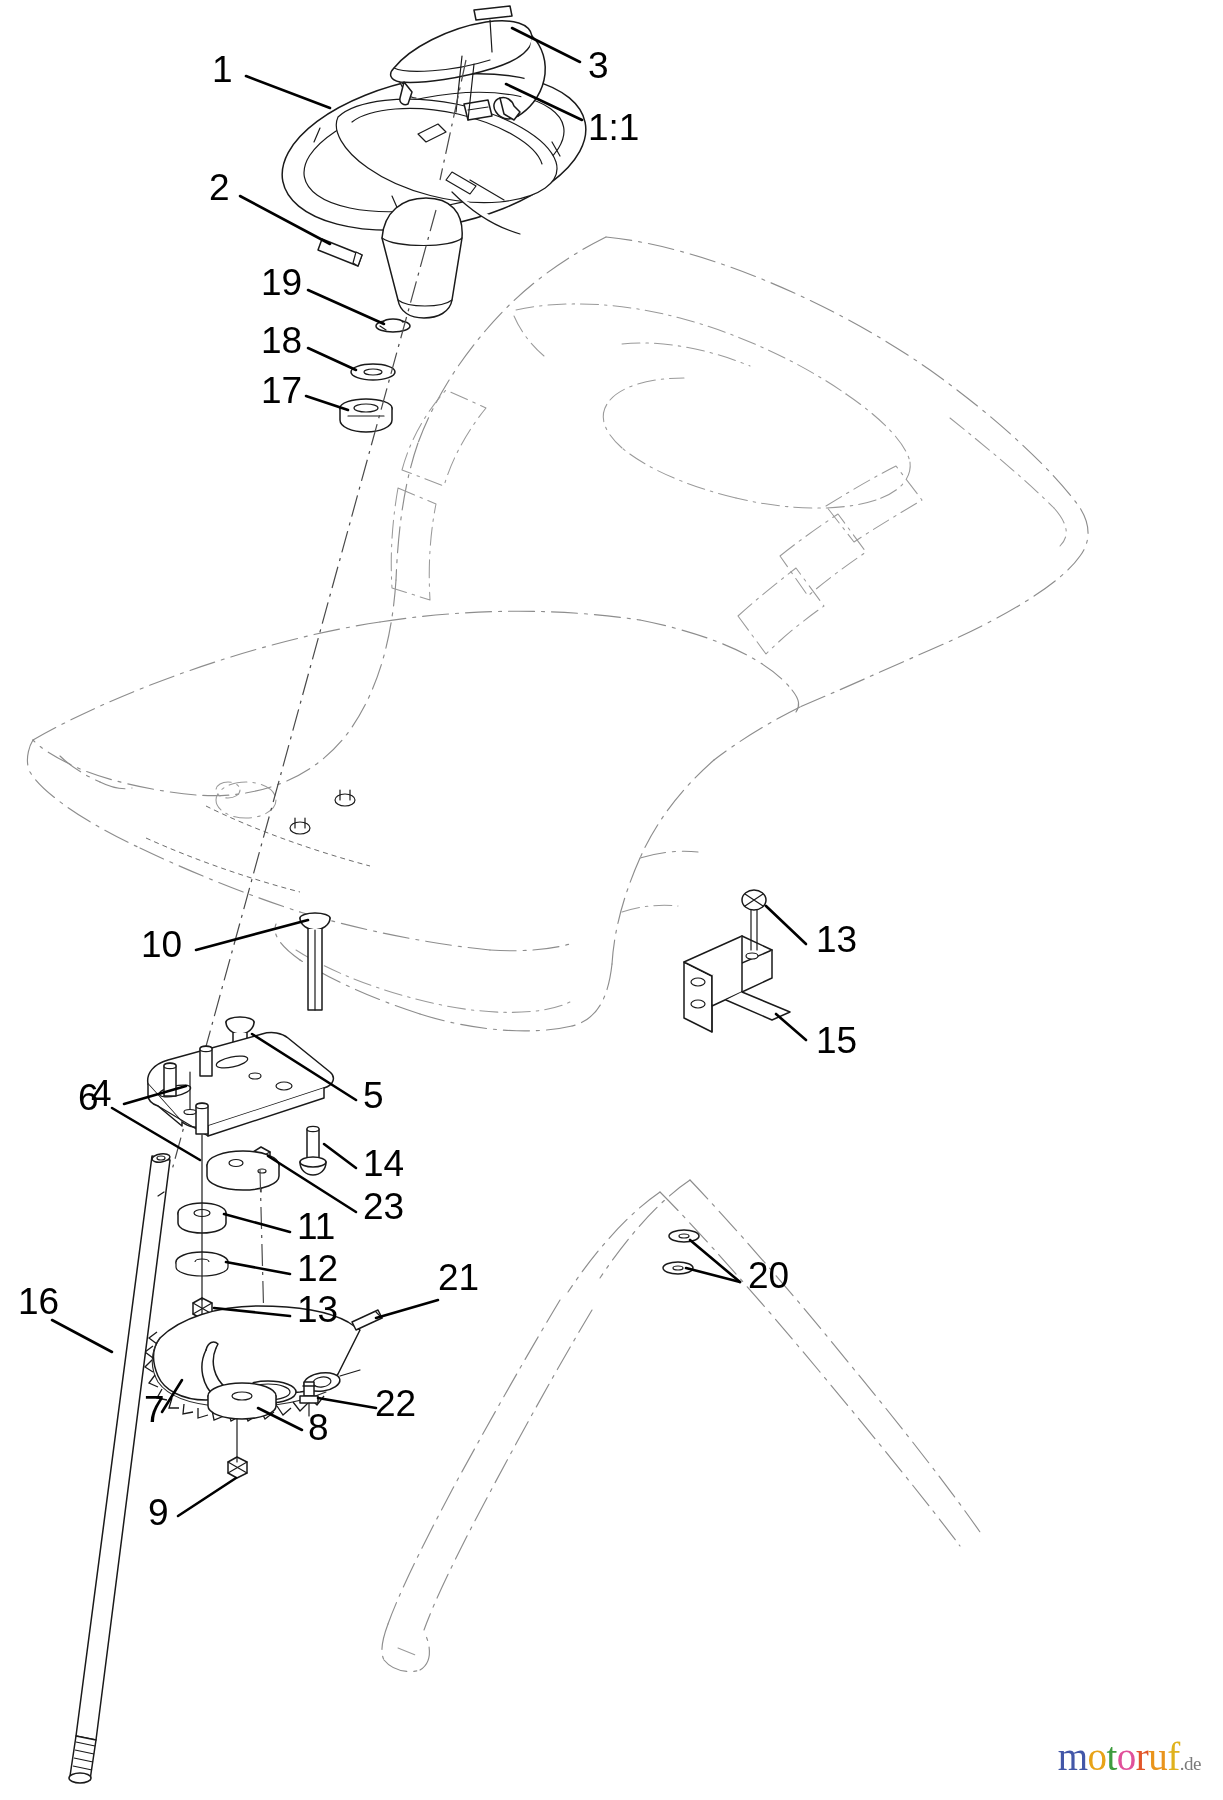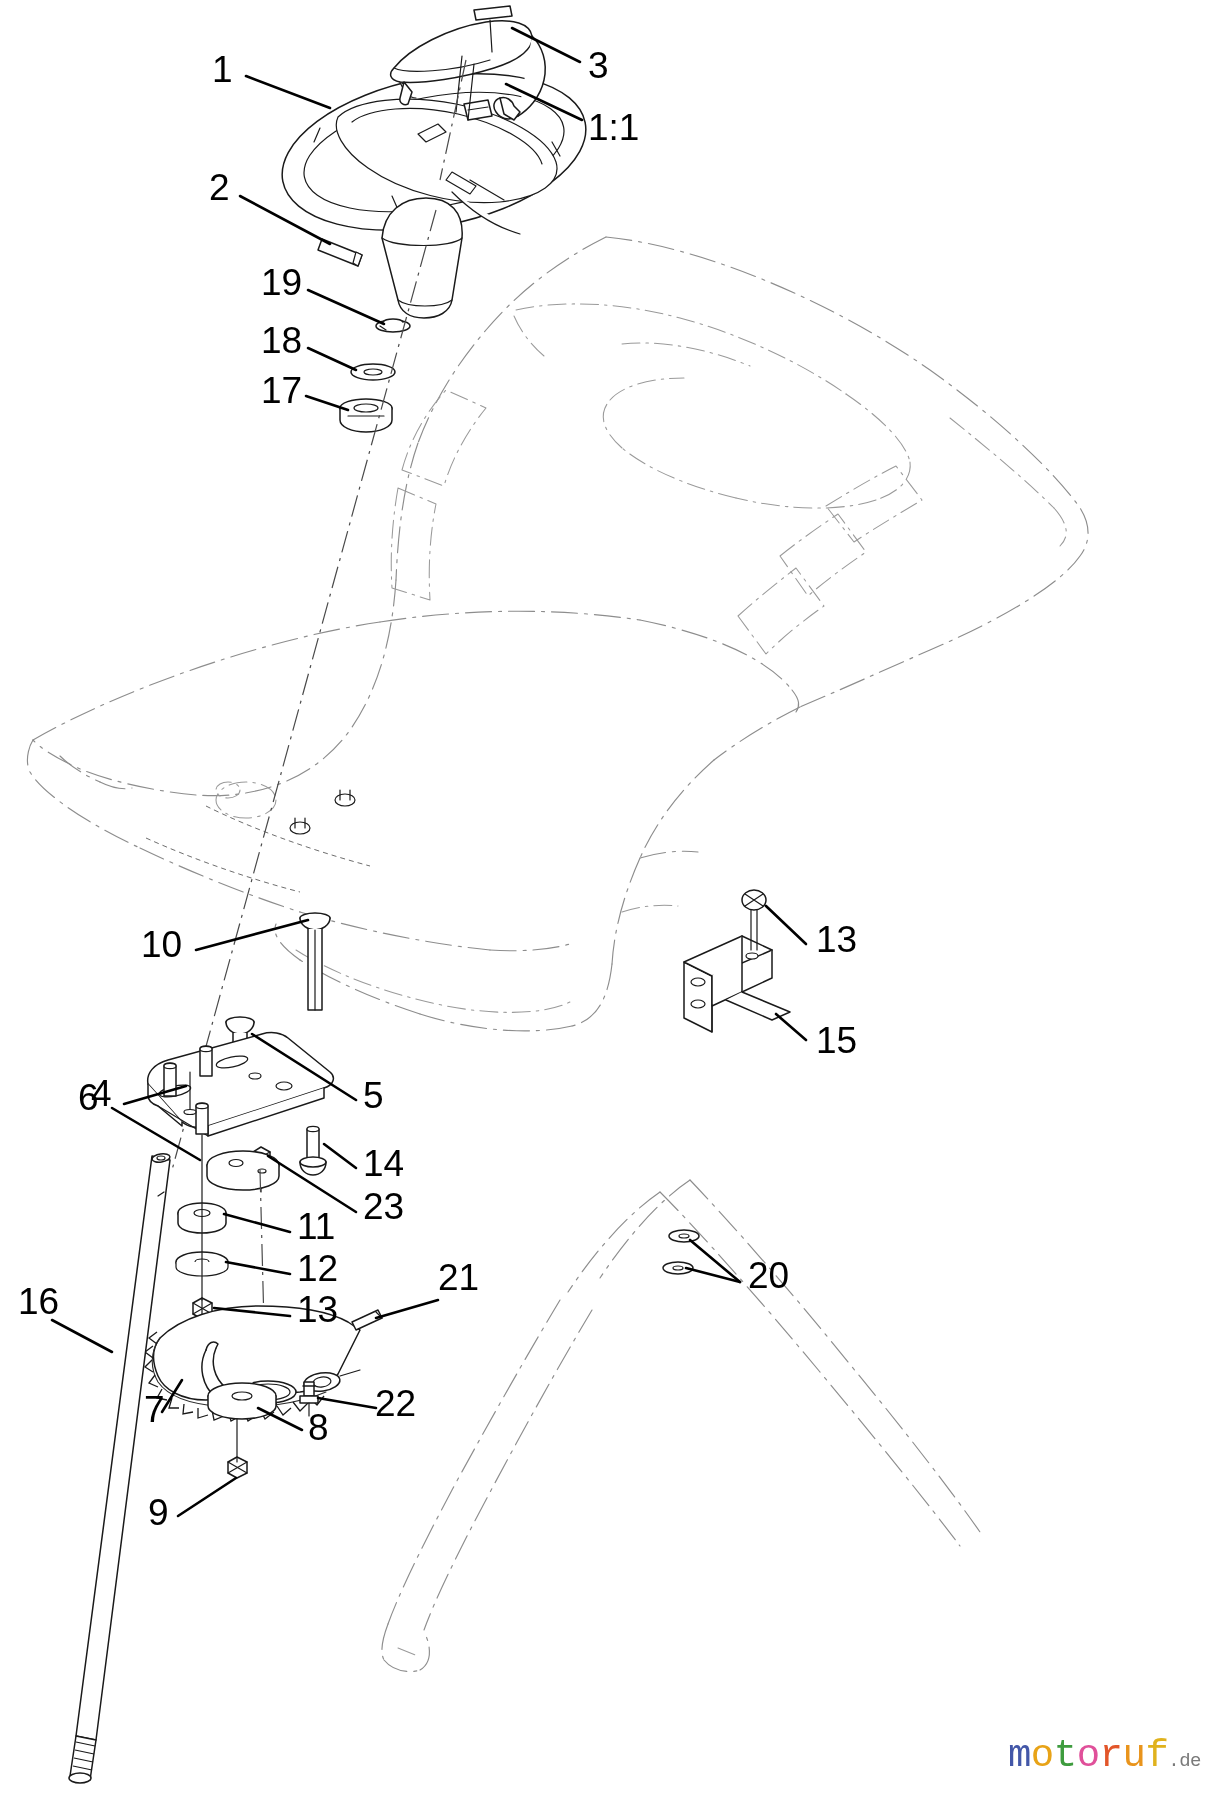--- a/index.html
+++ b/index.html
@@ -14,21 +14,21 @@
   .phantom{fill:none;stroke:#8d8d8d;stroke-width:1.15;stroke-linecap:round;stroke-linejoin:round;
            stroke-dasharray:26 7 3 7;}
   .phantom2{fill:none;stroke:#9a9a9a;stroke-width:1.05;stroke-linecap:round;stroke-linejoin:round;
            stroke-dasharray:18 6 2.5 6;}
   .centerline{fill:none;stroke:#4a4a4a;stroke-width:1.2;stroke-dasharray:22 6 3 6;}
   .leader{fill:none;stroke:#000;stroke-width:2.6;stroke-linecap:round;}
   .part{fill:#ffffff;stroke:#1a1a1a;stroke-width:1.5;stroke-linejoin:round;stroke-linecap:round;}
   .partl{fill:#ffffff;stroke:#1a1a1a;stroke-width:1.2;stroke-linejoin:round;stroke-linecap:round;}
   .hid{fill:none;stroke:#6e6e6e;stroke-width:1;stroke-dasharray:5 4;}
   .callout{font-family:"Liberation Sans", sans-serif;font-size:37px;font-weight:400;fill:#000;}
-  .wm{position:absolute;right:22px;bottom:24px;font-family:Liberation Mono, monospace;
+  .wm{position:absolute;right:22px;bottom:24px;font-family:Liberation Serif, serif;
       font-size:39px;letter-spacing:-0.5px;line-height:1;white-space:nowrap;}
   .wm span{display:inline-block;}
   .wm .de{font-size:19px;color:#7a7a7a;vertical-align:baseline;}
 </style>
 </head>
 <body>
 
 <div id="stage">
 
 <svg id="diagram" viewBox="0 0 1223 1800">

